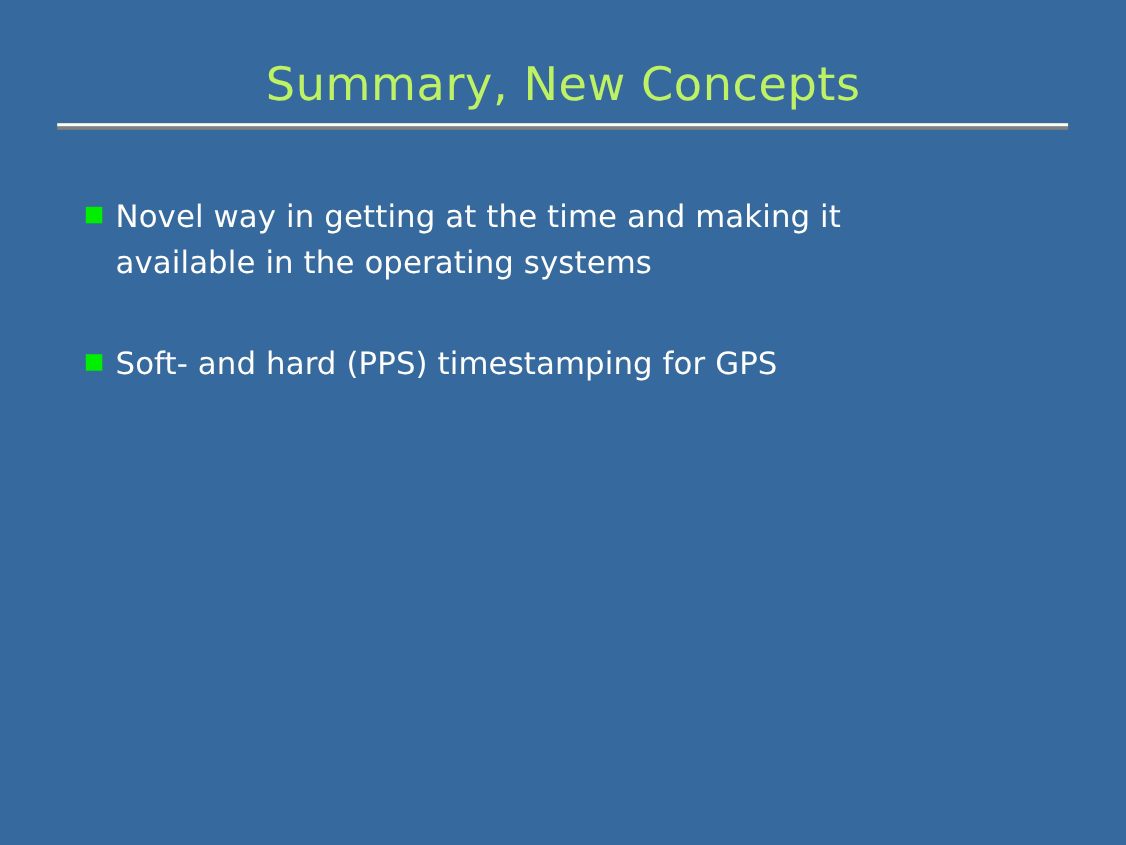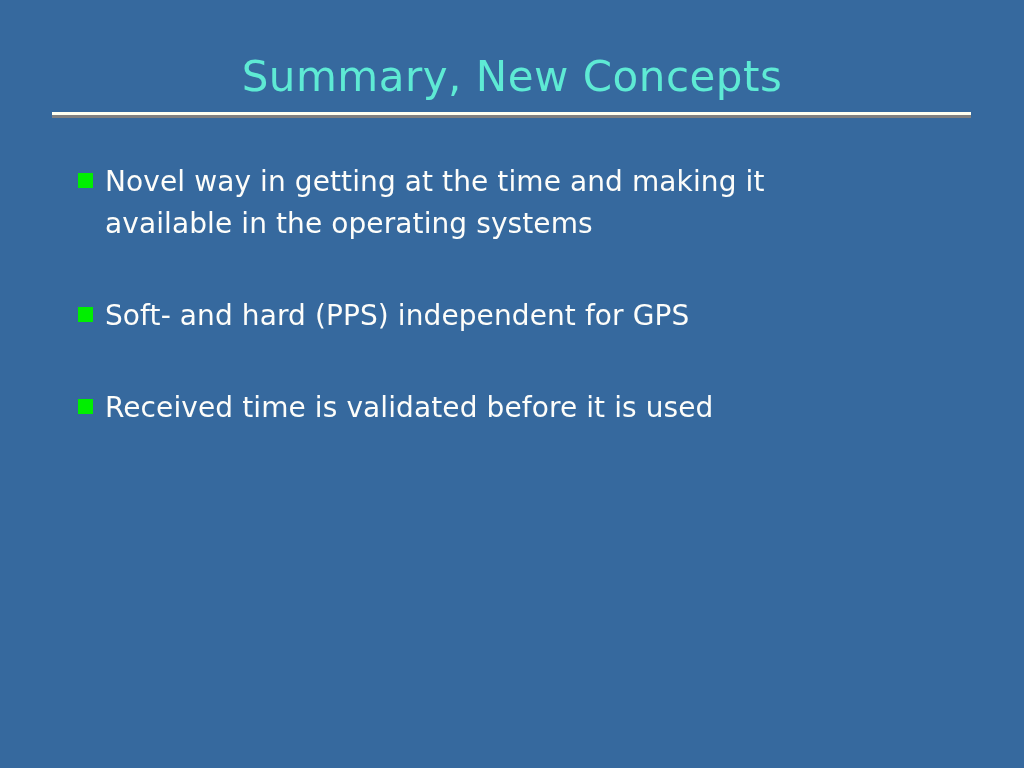--- a/index.html
+++ b/index.html
@@ -19,21 +19,21 @@
     -webkit-font-smoothing: antialiased;
   }
 
   
   .slide-title {
     position: absolute;
     left: 0;
     top: 50px;
     width: 1024px;
     text-align: center;
-    color: #5eead4;
+    color: #bef264;
     font-family: "DejaVu Sans", "Liberation Sans", sans-serif;
     font-size: 42px;
     font-weight: 400;
     letter-spacing: 0.5px;
     line-height: 54px;
     white-space: nowrap;
   }
 
   
   .title-rule {
@@ -57,21 +57,21 @@
     top: 3px;
     width: 100%;
     height: 3px;
     background: #808080;
   }
 
   
   .body-list {
     position: absolute;
     left: 78px;
-    top: 161px;
+    top: 176px;
     width: 890px;
   }
 
   .bullet-item {
     position: relative;
     display: block;
     padding-left: 27px;
     margin-bottom: 50px;
   }
   .bullet-item:last-child {
@@ -114,23 +114,19 @@
 
     <div class="bullet-item">
       <span class="bullet-marker"></span>
       <span class="bullet-text">Novel way in getting at the time and making it
 available in the operating systems</span>
     </div>
 
 
     <div class="bullet-item">
       <span class="bullet-marker"></span>
-      <span class="bullet-text">Soft- and hard (PPS) independent for GPS</span>
+      <span class="bullet-text">Soft- and hard (PPS) timestamping for GPS</span>
     </div>
 
-    <div class="bullet-item">
-      <span class="bullet-marker"></span>
-      <span class="bullet-text">Received time is validated before it is used</span>
-    </div>
 
   </div>
 
 </div>
 
 </body></html>

